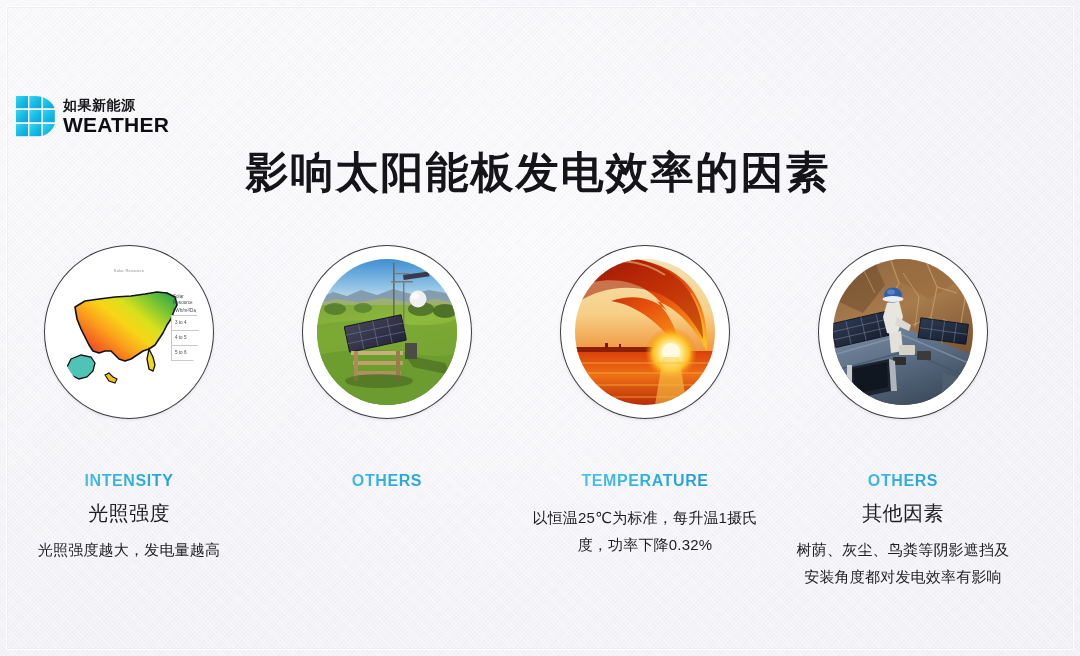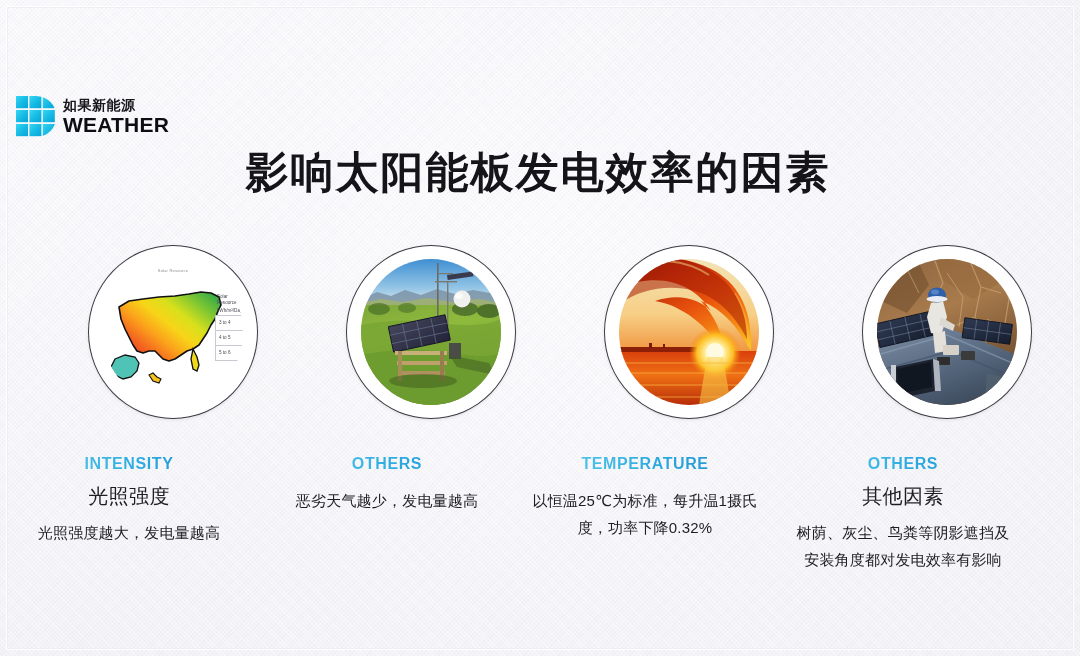--- a/index.html
+++ b/index.html
@@ -108,21 +108,22 @@
     left: 0;
     top: 245px;
     width: 1080px;
     display: flex;
     justify-content: flex-start;
   }
   .col {
     width: 258px;
     display: flex;
     flex-direction: column;
-    align-items: flex-end;
+    align-items: center;
+    gap: 17px;
   }
 
   
   .circle-frame {
     position: relative;
     width: 168px;
     height: 172px;
     border: 1.2px solid #3a3a42;
     border-radius: 50%;
     background: #ffffff;
@@ -369,21 +370,20 @@
               <rect x="88" y="84" width="12" height="16" fill="#4b4b48"></rect>
 
               <ellipse cx="62" cy="122" rx="34" ry="7" fill="#3a5420" opacity="0.45"></ellipse>
               <path d="M88,96 L128,104 L134,116 L96,108 Z" fill="#3f5c22" opacity="0.5"></path>
             </svg>
           </div>
         </div>
       </div>
       <div class="caption">
         <div class="cap-en">OTHERS</div>
-        <div class="cap-desc">恶劣天气越少，发电量越高</div>
       </div>
     </div>
 
     <div class="col">
       <div class="circle-frame">
         <div class="circle-inner">
           <div class="art-wave">
             <svg width="140" height="146" viewBox="0 0 140 146" preserveAspectRatio="none">
               <defs>
                 <linearGradient id="skyHot" x1="0" y1="0" x2="0" y2="1">

